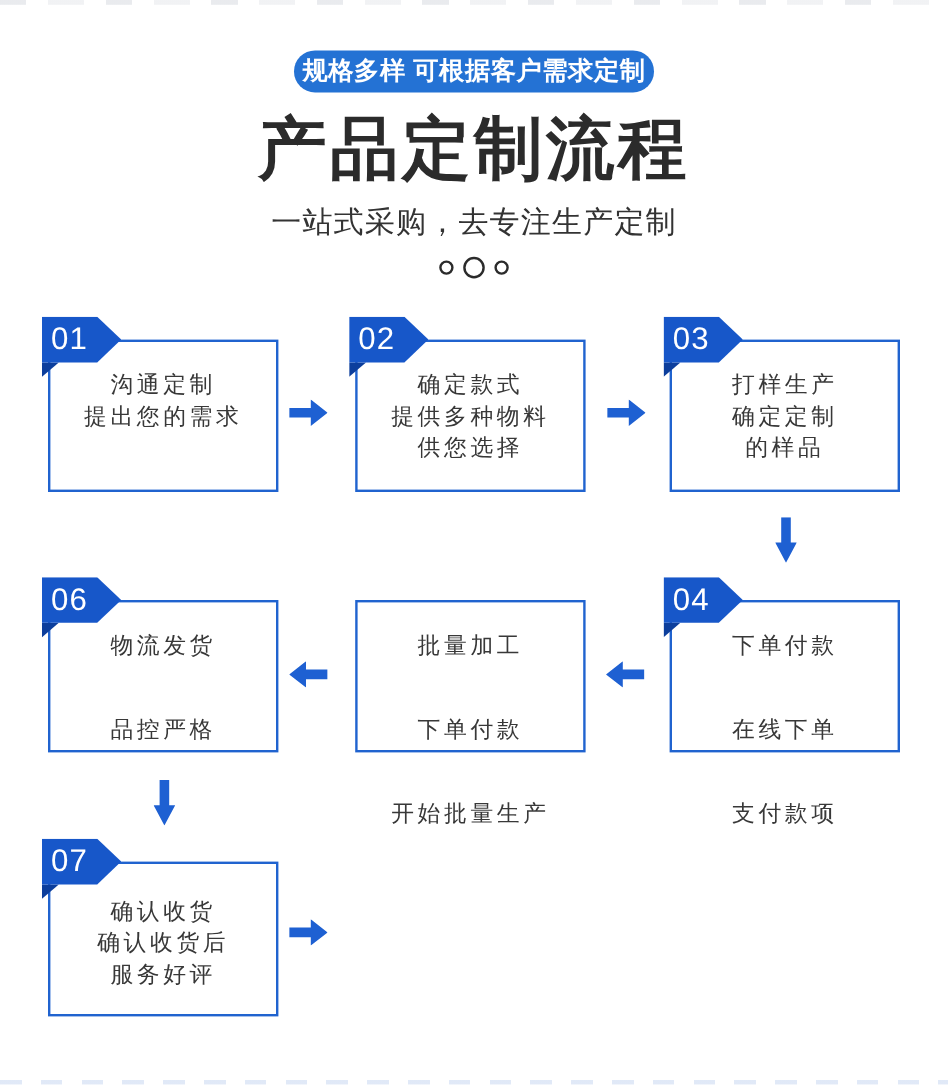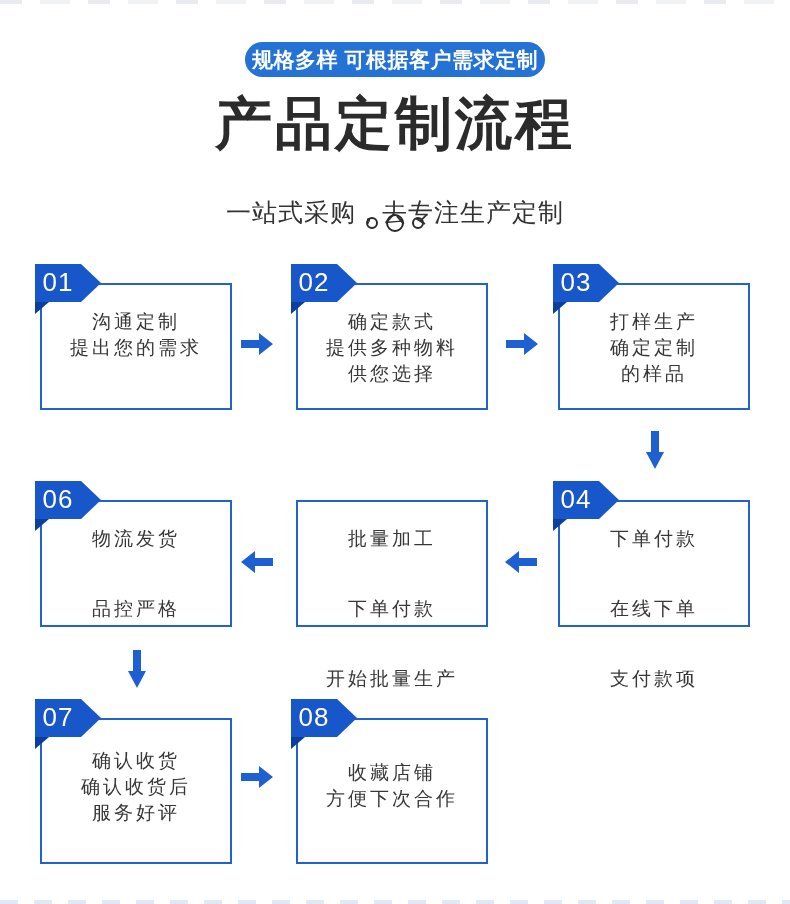--- a/index.html
+++ b/index.html
@@ -13,32 +13,32 @@
   .edge-bottom{position:absolute;bottom:0;left:0;right:0;height:4px;
     background:repeating-linear-gradient(90deg, rgba(40,100,200,.14) 0 18px, transparent 18px 34px);}
 
   .pill{position:absolute;top:42px;left:50%;transform:translateX(-50%);
         width:300px;height:35px;border-radius:18px;background:var(--pill_blue);
         color:#ffffff;font-size:21px;font-weight:700;line-height:35px;text-align:center;
         letter-spacing:0.5px;}
   .title{position:absolute;top:86px;left:0;width:100%;text-align:center;
          font-size:57px;font-weight:900;color:var(--title_color);letter-spacing:3px;}
   .subtitle{position:absolute;top:168px;left:0;width:100%;text-align:center;
-            font-size:25px;color:var(--text_dark);letter-spacing:1px;margin-top:28px;}
+            font-size:25px;color:var(--text_dark);letter-spacing:1px;}
 
   .dots{position:absolute;top:213px;left:0;width:100%;height:20px;
         display:flex;align-items:center;justify-content:center;gap:8px;}
   .dot{display:inline-block;border:2px solid #2b2b2b;border-radius:50%;background:transparent;}
   .dot.sm{width:8px;height:8px;}
   .dot.lg{width:14px;height:14px;}
 
   .box{position:absolute;background:#ffffff;border:2px solid var(--border_blue);
        box-sizing:border-box;display:flex;flex-direction:column;align-items:center;}
   .c1{left:40px;width:192px;} .c2{left:296px;width:192px;} .c3{left:558px;width:192px;}
-  .r1{top:283px;height:127px;} .r2{top:500px;height:127px;gap:44px;} .r3{top:718px;height:146px;}
+  .r1{top:283px;height:127px;} .r2{top:500px;height:127px;gap:44px;} .r3{top:718px;height:129px;}
   .pt-26{padding-top:24px;} .pt-30{padding-top:28px;} .pt-42{padding-top:40px;}
   .line{font-size:19px;line-height:26px;color:#383838;letter-spacing:3px;text-align:center;
         white-space:nowrap;}
 
   .badge{position:absolute;left:-7px;top:-21px;width:66px;height:52px;}
   .badge svg{position:absolute;left:0;top:0;display:block;}
   .badge-main{fill:var(--badge_blue);}
   .badge-fold{fill:var(--fold_blue);}
   .badge-num{position:absolute;left:0;top:3px;width:46px;text-align:center;
              color:#ffffff;font-size:26px;font-weight:400;letter-spacing:1px;}
@@ -140,31 +140,20 @@
         <polygon class="badge-fold" points="0,38 0,50 14,38"></polygon>
         <polygon class="badge-main" points="0,0 46,0 66,19 46,38 0,38"></polygon>
       </svg>
       <span class="badge-num">07</span>
     </div>
     <span class="line">确认收货</span>
     <span class="line">确认收货后</span>
     <span class="line">服务好评</span>
   </div>
 
-  <div class="box r3 c2 pt-42">
-    <div class="badge">
-      <svg width="66" height="52" viewBox="0 0 66 52">
-        <polygon class="badge-fold" points="0,38 0,50 14,38"></polygon>
-        <polygon class="badge-main" points="0,0 46,0 66,19 46,38 0,38"></polygon>
-      </svg>
-      <span class="badge-num">08</span>
-    </div>
-    <span class="line">收藏店铺</span>
-    <span class="line">方便下次合作</span>
-  </div>
 
   <div class="arrow" style="left:241px;top:333px;">
     <svg width="32" height="22" viewBox="0 0 32 22">
         <polygon points="0,7 18,7 18,0 32,11 18,22 18,15 0,15"></polygon>
       </svg>
   </div>
   <div class="arrow" style="left:506px;top:333px;">
     <svg width="32" height="22" viewBox="0 0 32 22">
         <polygon points="0,7 18,7 18,0 32,11 18,22 18,15 0,15"></polygon>
       </svg>

